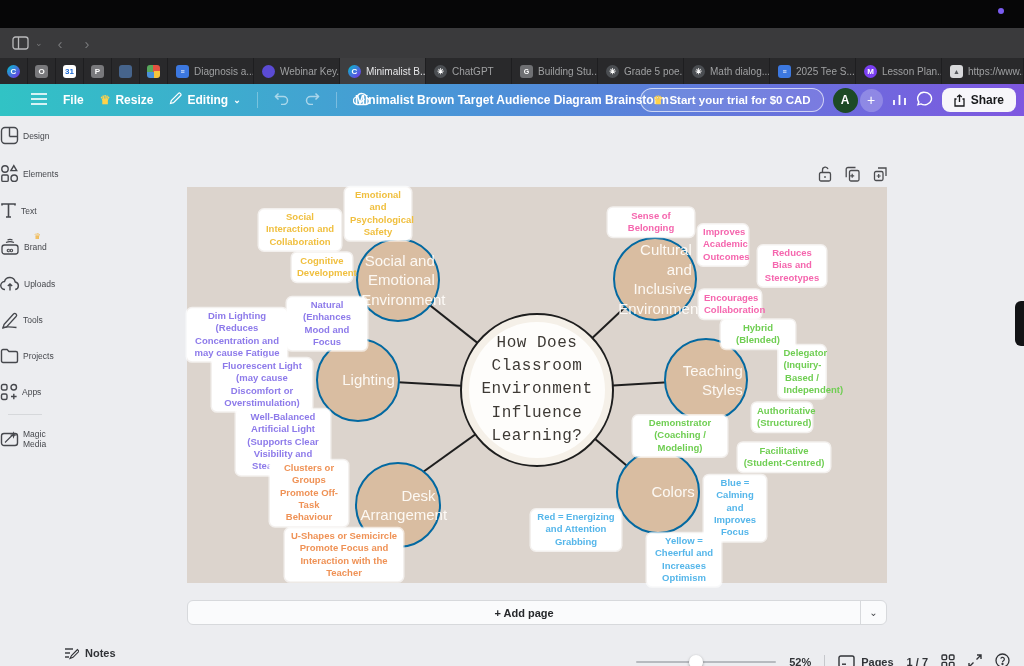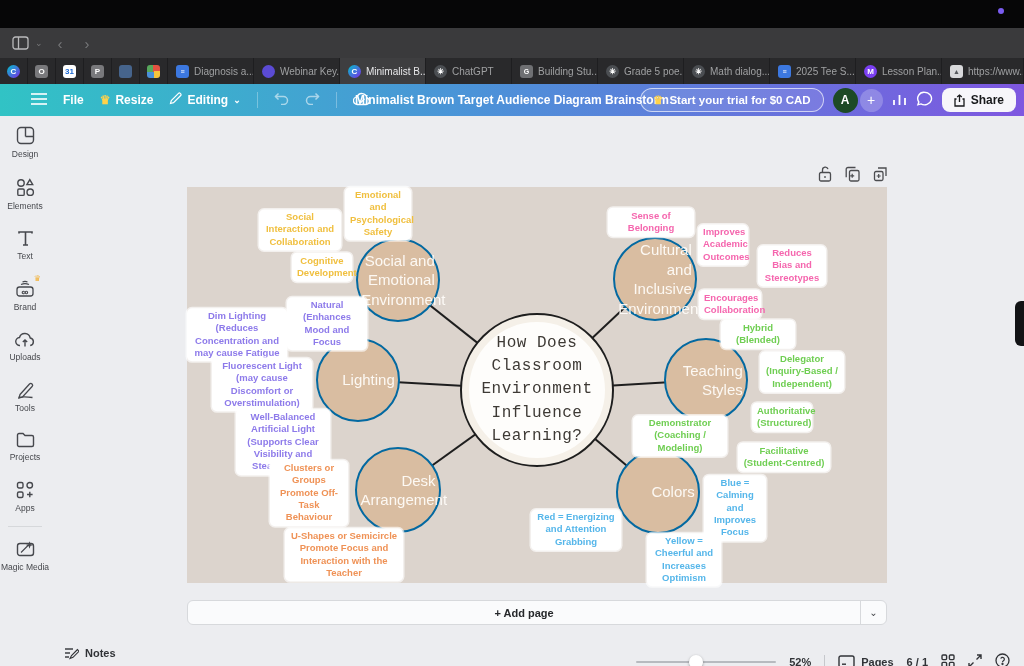--- a/index.html
+++ b/index.html
@@ -66,21 +66,21 @@
   .avatar { width:25px; height:25px; border-radius:50%; background:#1d4a26; display:flex; align-items:center;
             justify-content:center; font-size:12px; font-weight:bold; z-index:2; }
   .plus-circ { width:23px; height:23px; border-radius:50%; background:rgba(255,255,255,.22); margin-left:-7px;
                display:flex; align-items:center; justify-content:center; font-size:14px; font-weight:normal; z-index:1; }
   .share-btn { background:#f7f6fa; color:#18191b; border-radius:8px; padding:5px 12px; display:flex;
                align-items:center; gap:6px; font-size:12px; font-weight:bold; }
   .crown { color:#ffd24a; }
 
   
   .sidebar { position:absolute; top:116px; left:0; width:50px; bottom:26px; }
-  .sb-item { display:flex; flex-direction:column; align-items:center; gap:4px; padding:10px 0 9px;
+  .sb-item { display:flex; flex-direction:row; align-items:center; gap:4px; padding:10px 0 9px;
              color:#46484d; position:relative; }
   .sb-item .lbl { font-size:8.5px; }
   .sb-item svg { display:block; }
   .sb-div { height:1px; background:#d6d8db; margin:4px 8px; }
   .sb-crown { position:absolute; top:4px; right:9px; font-size:8px; color:#f2b33d; }
 
   
   .canvas { position:absolute; left:187px; top:187px; width:700px; height:396px; background:#dcd4cd; }
   .canvas svg.wires { position:absolute; inset:0; }
   .node { position:absolute; border:2px solid #0369a1; border-radius:50%; background:#d9bda1;
@@ -436,42 +436,42 @@
       </div>
       <div class="node" style="left: 468px; top: 92px; width: 84px; height: 84px; background: rgb(217, 189, 161);">
         <span style="width: 73.5px;">Cultural and Inclusive Environment</span>
       </div>
       <div class="node" style="left: 519px; top: 193px; width: 84px; height: 84px; background: rgb(217, 189, 161);">
         <span style="width: 73.5px;">Teaching Styles</span>
       </div>
       <div class="node" style="left: 171px; top: 193px; width: 84px; height: 84px; background: rgb(217, 189, 161);">
         <span style="width: 73.5px;">Lighting</span>
       </div>
-      <div class="node" style="left: 211px; top: 303px; width: 86px; height: 86px; background: rgb(217, 189, 161);">
+      <div class="node" style="left: 211px; top: 318px; width: 86px; height: 86px; background: rgb(217, 189, 161);">
         <span style="width: 75.25px;">Desk Arrangement</span>
       </div>
       <div class="node" style="left: 471px; top: 305px; width: 84px; height: 84px; background: rgb(217, 189, 161);">
         <span style="width: 73.5px;">Colors</span>
       </div>
       <div class="center-node" style="left: 350px; top: 203px; width: 154px; height: 154px;">
         <div class="ctext" style="white-space: pre-line;">How Does
 Classroom
 Environment
 Influence
 Learning?</div>
       </div>
       <div class="sticker" style="left: 191px; top: 27px; width: 66px; color: rgb(240, 191, 62);">Emotional and Psychological Safety</div>
       <div class="sticker" style="left: 113px; top: 43px; width: 82px; color: rgb(240, 191, 62);">Social Interaction and Collaboration</div>
       <div class="sticker" style="left: 135px; top: 80px; width: 60px; color: rgb(240, 191, 62);">Cognitive Development</div>
       <div class="sticker" style="left: 464px; top: 35px; width: 86px; color: rgb(245, 102, 174);">Sense of Belonging</div>
       <div class="sticker" style="left: 536px; top: 58px; width: 50px; color: rgb(245, 102, 174);">Improves Academic Outcomes</div>
       <div class="sticker" style="left: 605px; top: 79px; width: 68px; color: rgb(245, 102, 174);">Reduces Bias and Stereotypes</div>
       <div class="sticker" style="left: 543px; top: 117px; width: 62px; color: rgb(245, 102, 174);">Encourages Collaboration</div>
       <div class="sticker" style="left: 571px; top: 147px; width: 74px; color: rgb(111, 206, 82);">Hybrid (Blended)</div>
-      <div class="sticker" style="left: 615px; top: 185px; width: 84px; color: rgb(111, 206, 82);">Delegator (Inquiry-Based / Independent)</div>
+      <div class="sticker" style="left: 615px; top: 185px; width: 47px; color: rgb(111, 206, 82);">Delegator (Inquiry-Based / Independent)</div>
       <div class="sticker" style="left: 595px; top: 230px; width: 60px; color: rgb(111, 206, 82);">Authoritative (Structured)</div>
       <div class="sticker" style="left: 493px; top: 249px; width: 94px; color: rgb(111, 206, 82);">Demonstrator (Coaching / Modeling)</div>
       <div class="sticker" style="left: 597px; top: 270px; width: 92px; color: rgb(111, 206, 82);">Facilitative (Student-Centred)</div>
       <div class="sticker" style="left: 140px; top: 137px; width: 80px; color: rgb(141, 122, 234);">Natural (Enhances Mood and Focus</div>
       <div class="sticker" style="left: 50px; top: 148px; width: 100px; color: rgb(141, 122, 234);">Dim Lighting (Reduces Concentration and may cause Fatigue</div>
       <div class="sticker" style="left: 75px; top: 198px; width: 100px; color: rgb(141, 122, 234);">Fluorescent Light (may cause Discomfort or Overstimulation)</div>
       <div class="sticker" style="left: 96px; top: 255px; width: 94px; color: rgb(141, 122, 234);">Well-Balanced Artificial Light (Supports Clear Visibility and Steady Focus</div>
       <div class="sticker" style="left: 122px; top: 306px; width: 78px; color: rgb(239, 146, 86);">Clusters or Groups Promote Off-Task Behaviour</div>
       <div class="sticker" style="left: 157px; top: 368px; width: 118px; color: rgb(239, 146, 86);">U-Shapes or Semicircle Promote Focus and Interaction with the Teacher</div>
       <div class="sticker" style="left: 389px; top: 343px; width: 90px; color: rgb(85, 182, 234);">Red = Energizing and Attention Grabbing</div>
@@ -500,21 +500,21 @@
       </div>
       <span class="zoom-pct">52%</span>
       <span class="st-div"></span>
       <span class="pages">
         <svg width="17" height="13" viewBox="0 0 17 13" fill="none" stroke="#313337" stroke-width="1.4">
           <rect x="1" y="1" width="15" height="11" rx="1.8"></rect>
             <line x1="4" y1="9.2" x2="8" y2="9.2"></line>
           </svg>
         <span>Pages</span>
       </span>
-      <span style="font-weight:bold;">6 / 1</span>
+      <span style="font-weight:bold;">1 / 7</span>
       <span>
         <svg width="14" height="14" viewBox="0 0 14 14" fill="none" stroke="#313337" stroke-width="1.4">
           <rect x="1" y="1" width="4.6" height="4.6" rx="1"></rect>
             <rect x="8.4" y="1" width="4.6" height="4.6" rx="1"></rect>
           <rect x="1" y="8.4" width="4.6" height="4.6" rx="1"></rect>
             <rect x="8.4" y="8.4" width="4.6" height="4.6" rx="1"></rect>
           </svg>
       </span>
       <span>
         <svg width="14" height="14" viewBox="0 0 14 14" fill="none" stroke="#313337" stroke-width="1.4">

